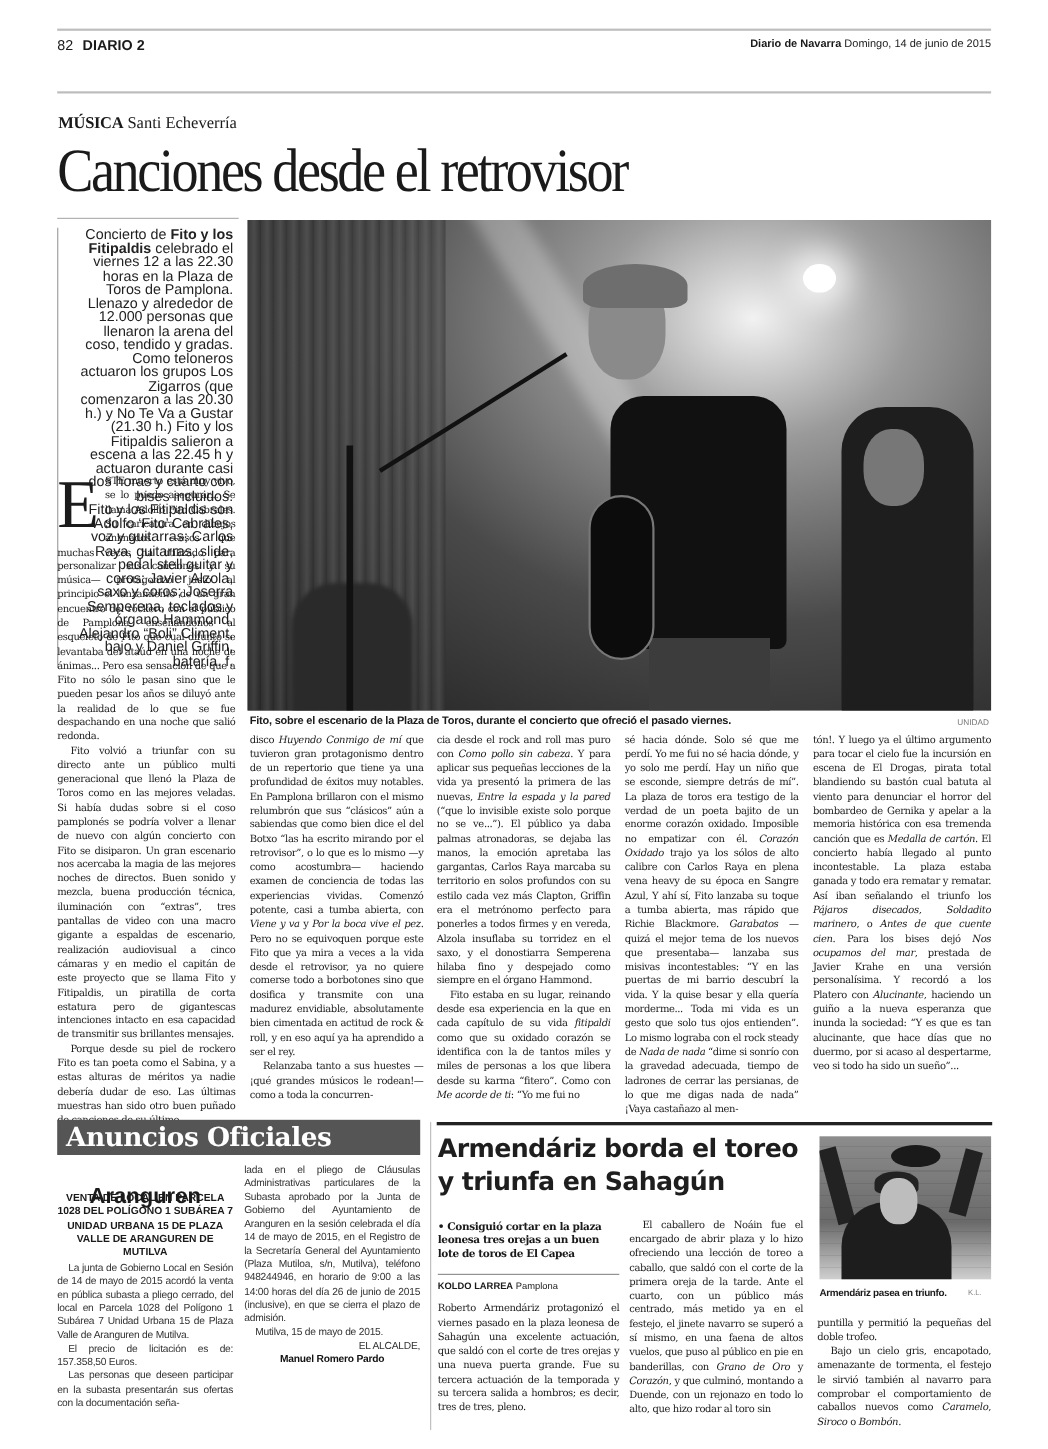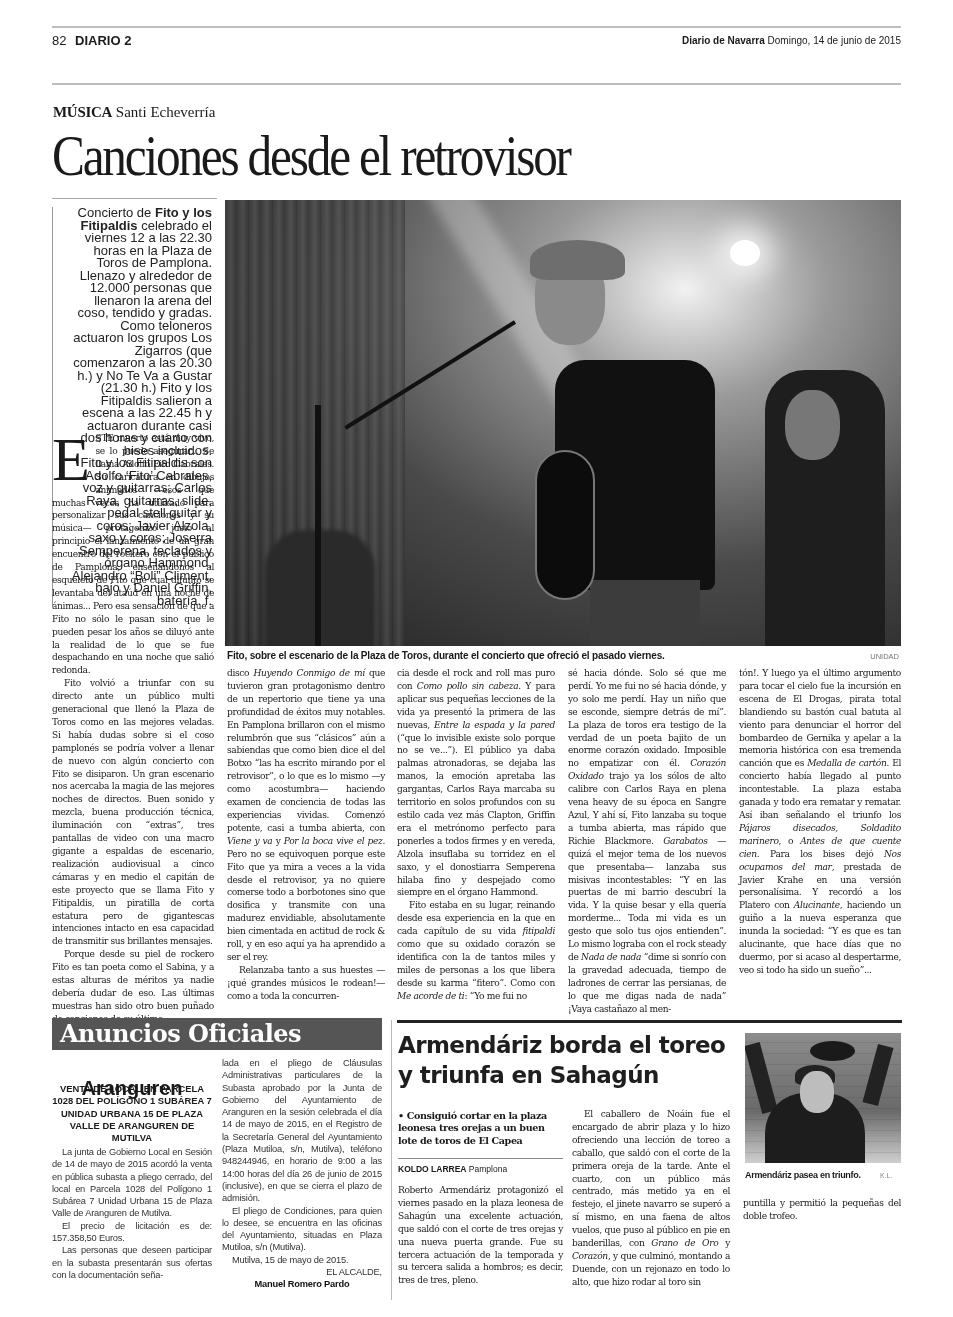--- a/index.html
+++ b/index.html
@@ -149,21 +149,20 @@
 </div>
 <div class="an-city">Aranguren</div>
 <div class="an-title">VENTA DE LOCAL EN PARCELA 1028 DEL POLÍGONO 1 SUBÁREA 7 UNIDAD URBANA 15 DE PLAZA VALLE DE ARANGUREN DE MUTILVA</div>
 <div class="an-col" style="top:1146px; left:52px; width:160px;">
   <p>La junta de Gobierno Local en Sesión de 14 de mayo de 2015 acordó la venta en pública subasta a pliego cerrado, del local en Parcela 1028 del Polígono 1 Subárea 7 Unidad Urbana 15 de Plaza Valle de Aranguren de Mutilva.</p>
   <p>El precio de licitación es de: 157.358,50 Euros.</p>
   <p>Las personas que deseen participar en la subasta presentarán sus ofertas con la documentación seña-</p>
 </div>
 <div class="an-col" style="top:1057px; left:222px; width:160px;">
   <p class="noind">lada en el pliego de Cláusulas Administrativas particulares de la Subasta aprobado por la Junta de Gobierno del Ayuntamiento de Aranguren en la sesión celebrada el día 14 de mayo de 2015, en el Registro de la Secretaría General del Ayuntamiento (Plaza Mutiloa, s/n, Mutilva), teléfono 948244946, en horario de 9:00 a las 14:00 horas del día 26 de junio de 2015 (inclusive), en que se cierra el plazo de admisión.</p>
-  <p>El pliego de Condiciones, para quien lo desee, se encuentra en las oficinas del Ayuntamiento, situadas en Plaza Mutiloa, s/n (Mutilva).</p>
   <p>Mutilva, 15 de mayo de 2015.</p>
   <p class="noind an-right">EL ALCALDE,</p>
   <p class="noind an-sign">Manuel Romero Pardo</p>
 </div>
 
 <div class="vdiv" style="top:1020px; left:391px; height:280px;"></div>
 
 <div class="bull-topline"></div>
 <h2 class="bull-head">Armendáriz borda el toreo y triunfa en Sahagún</h2>
 <div class="bull-sub">• Consiguió cortar en la plaza leonesa tres orejas a un buen lote de toros de El Capea</div>
@@ -187,13 +186,14 @@
   <div class="hat"></div>
   <div class="torero"></div>
   <div class="hair"></div>
   <div class="face"></div>
 </div>
 <div class="caption2">Armendáriz pasea en triunfo.</div>
 <div class="credit2">K.L.</div>
 
 <div class="col" style="top:1197px; left:743px; width:158px;">
   <p class="noind">puntilla y permitió la pequeñas del doble trofeo.</p>
+  <p><span>Bajo un cielo gris, encapotado, amenazante de tormenta, el festejo le sirvió también al navarro para comprobar el comportamiento de caballos nuevos como </span><i>Caramelo</i><span>, </span><i>Siroco</i><span> o </span><i>Bombón</i><span>.</span></p>
 </div>
 
 </body></html>

